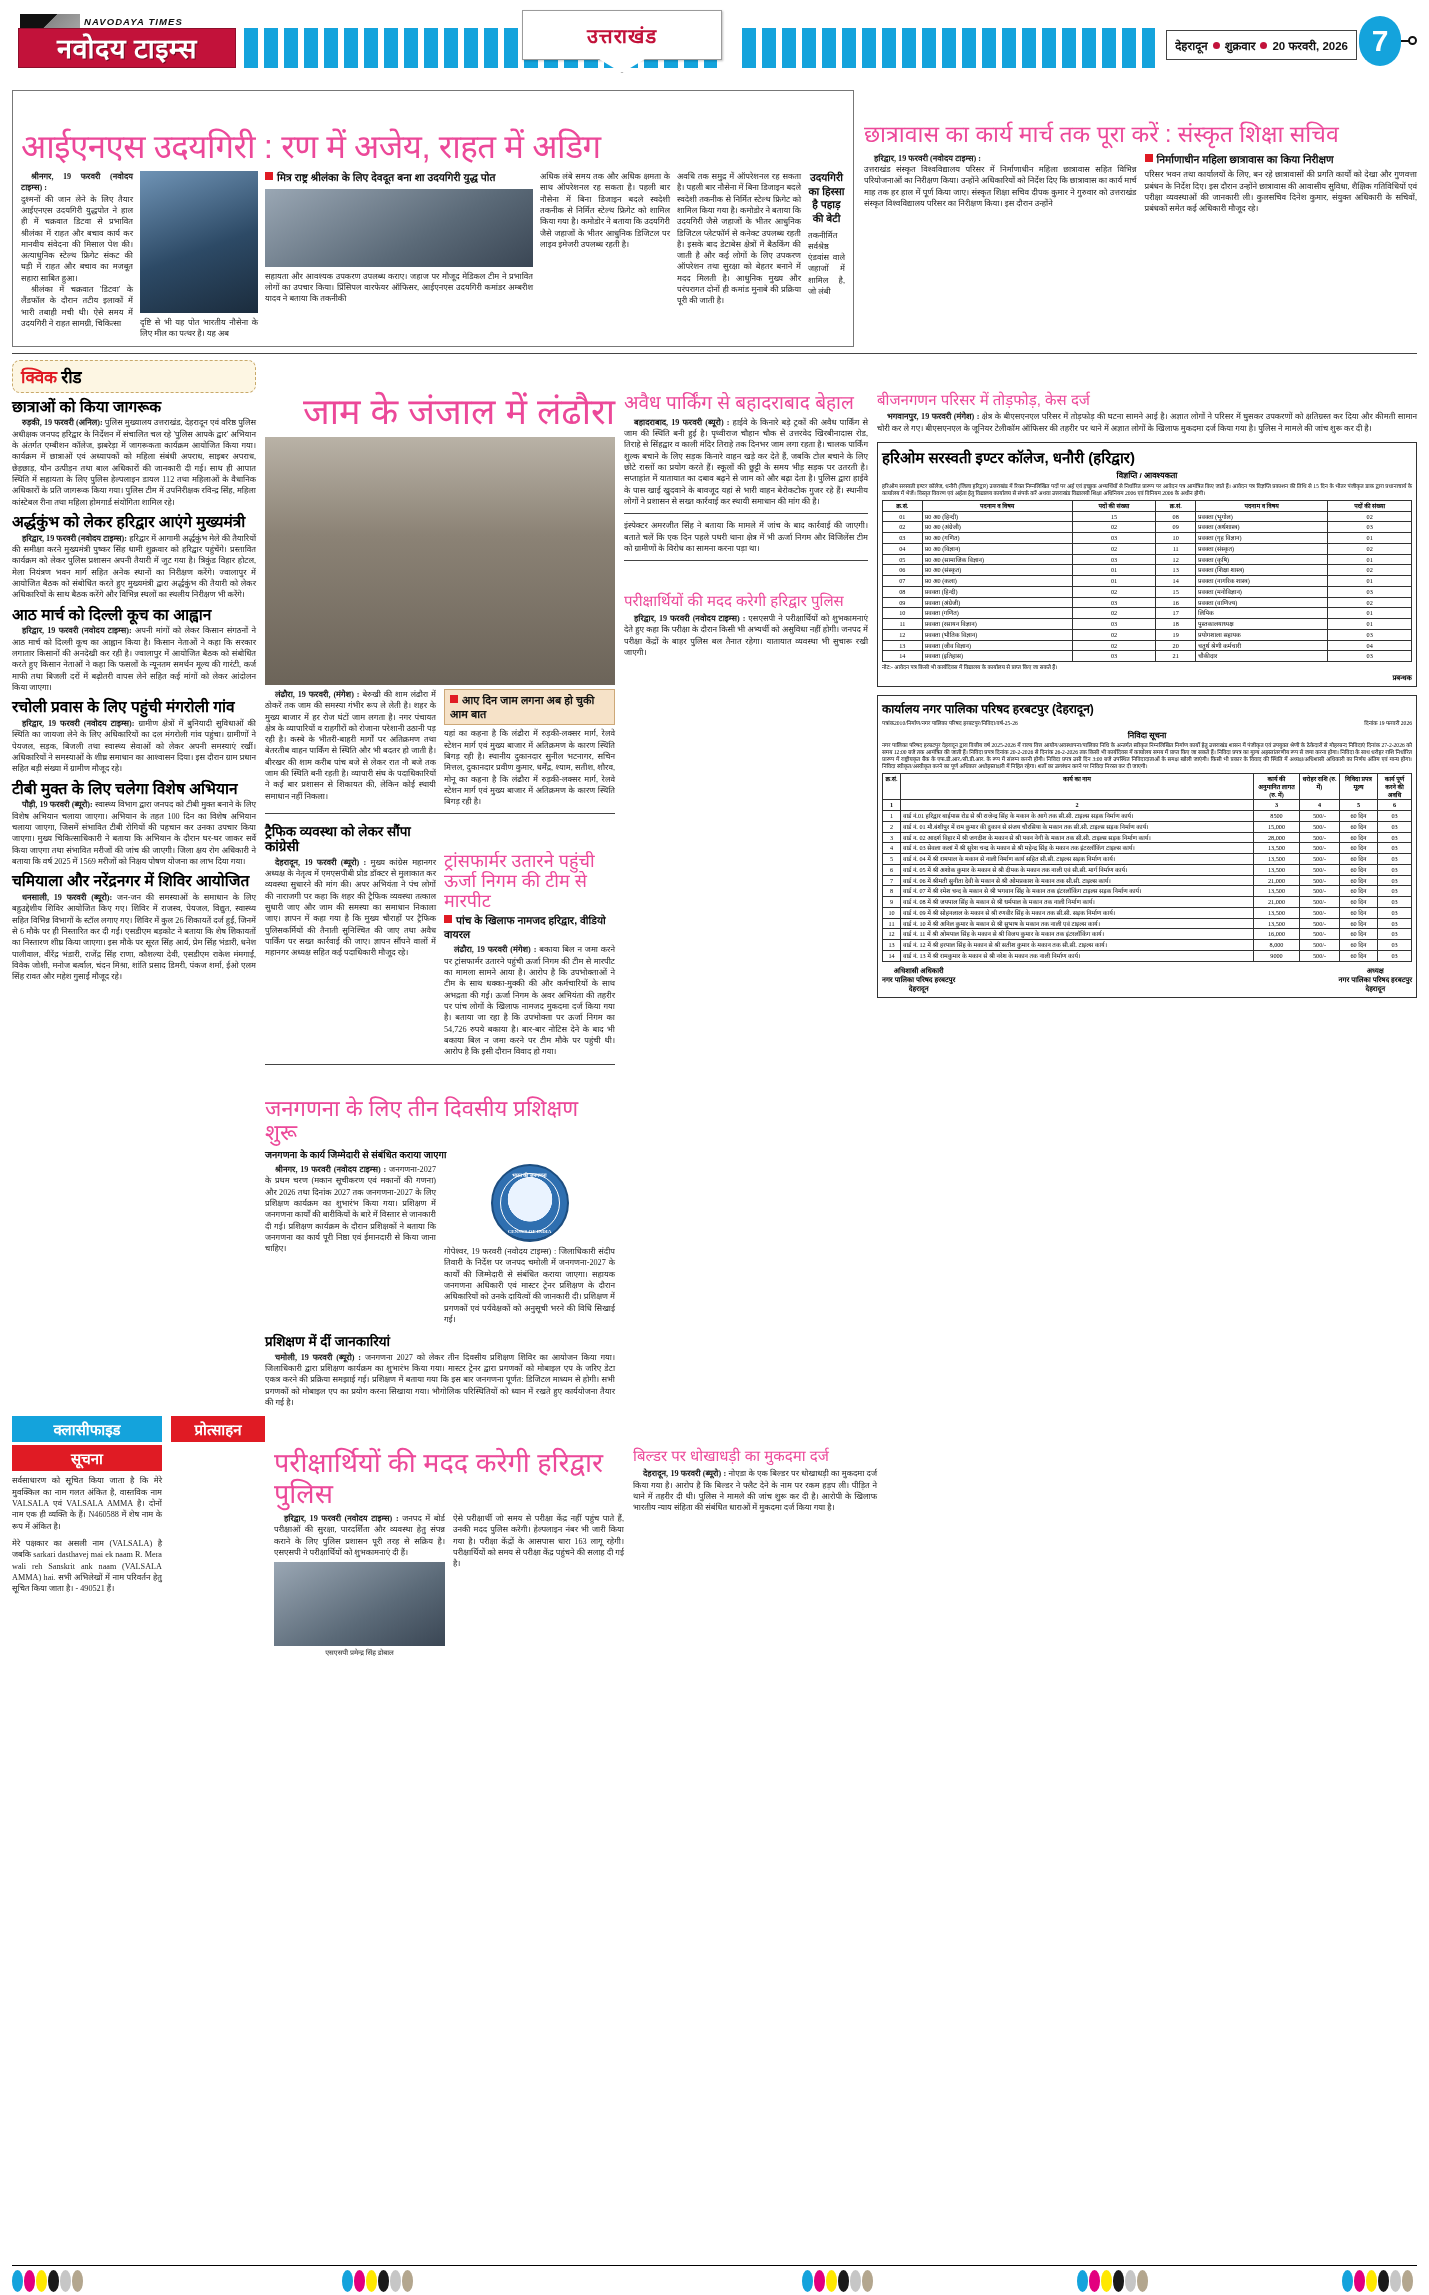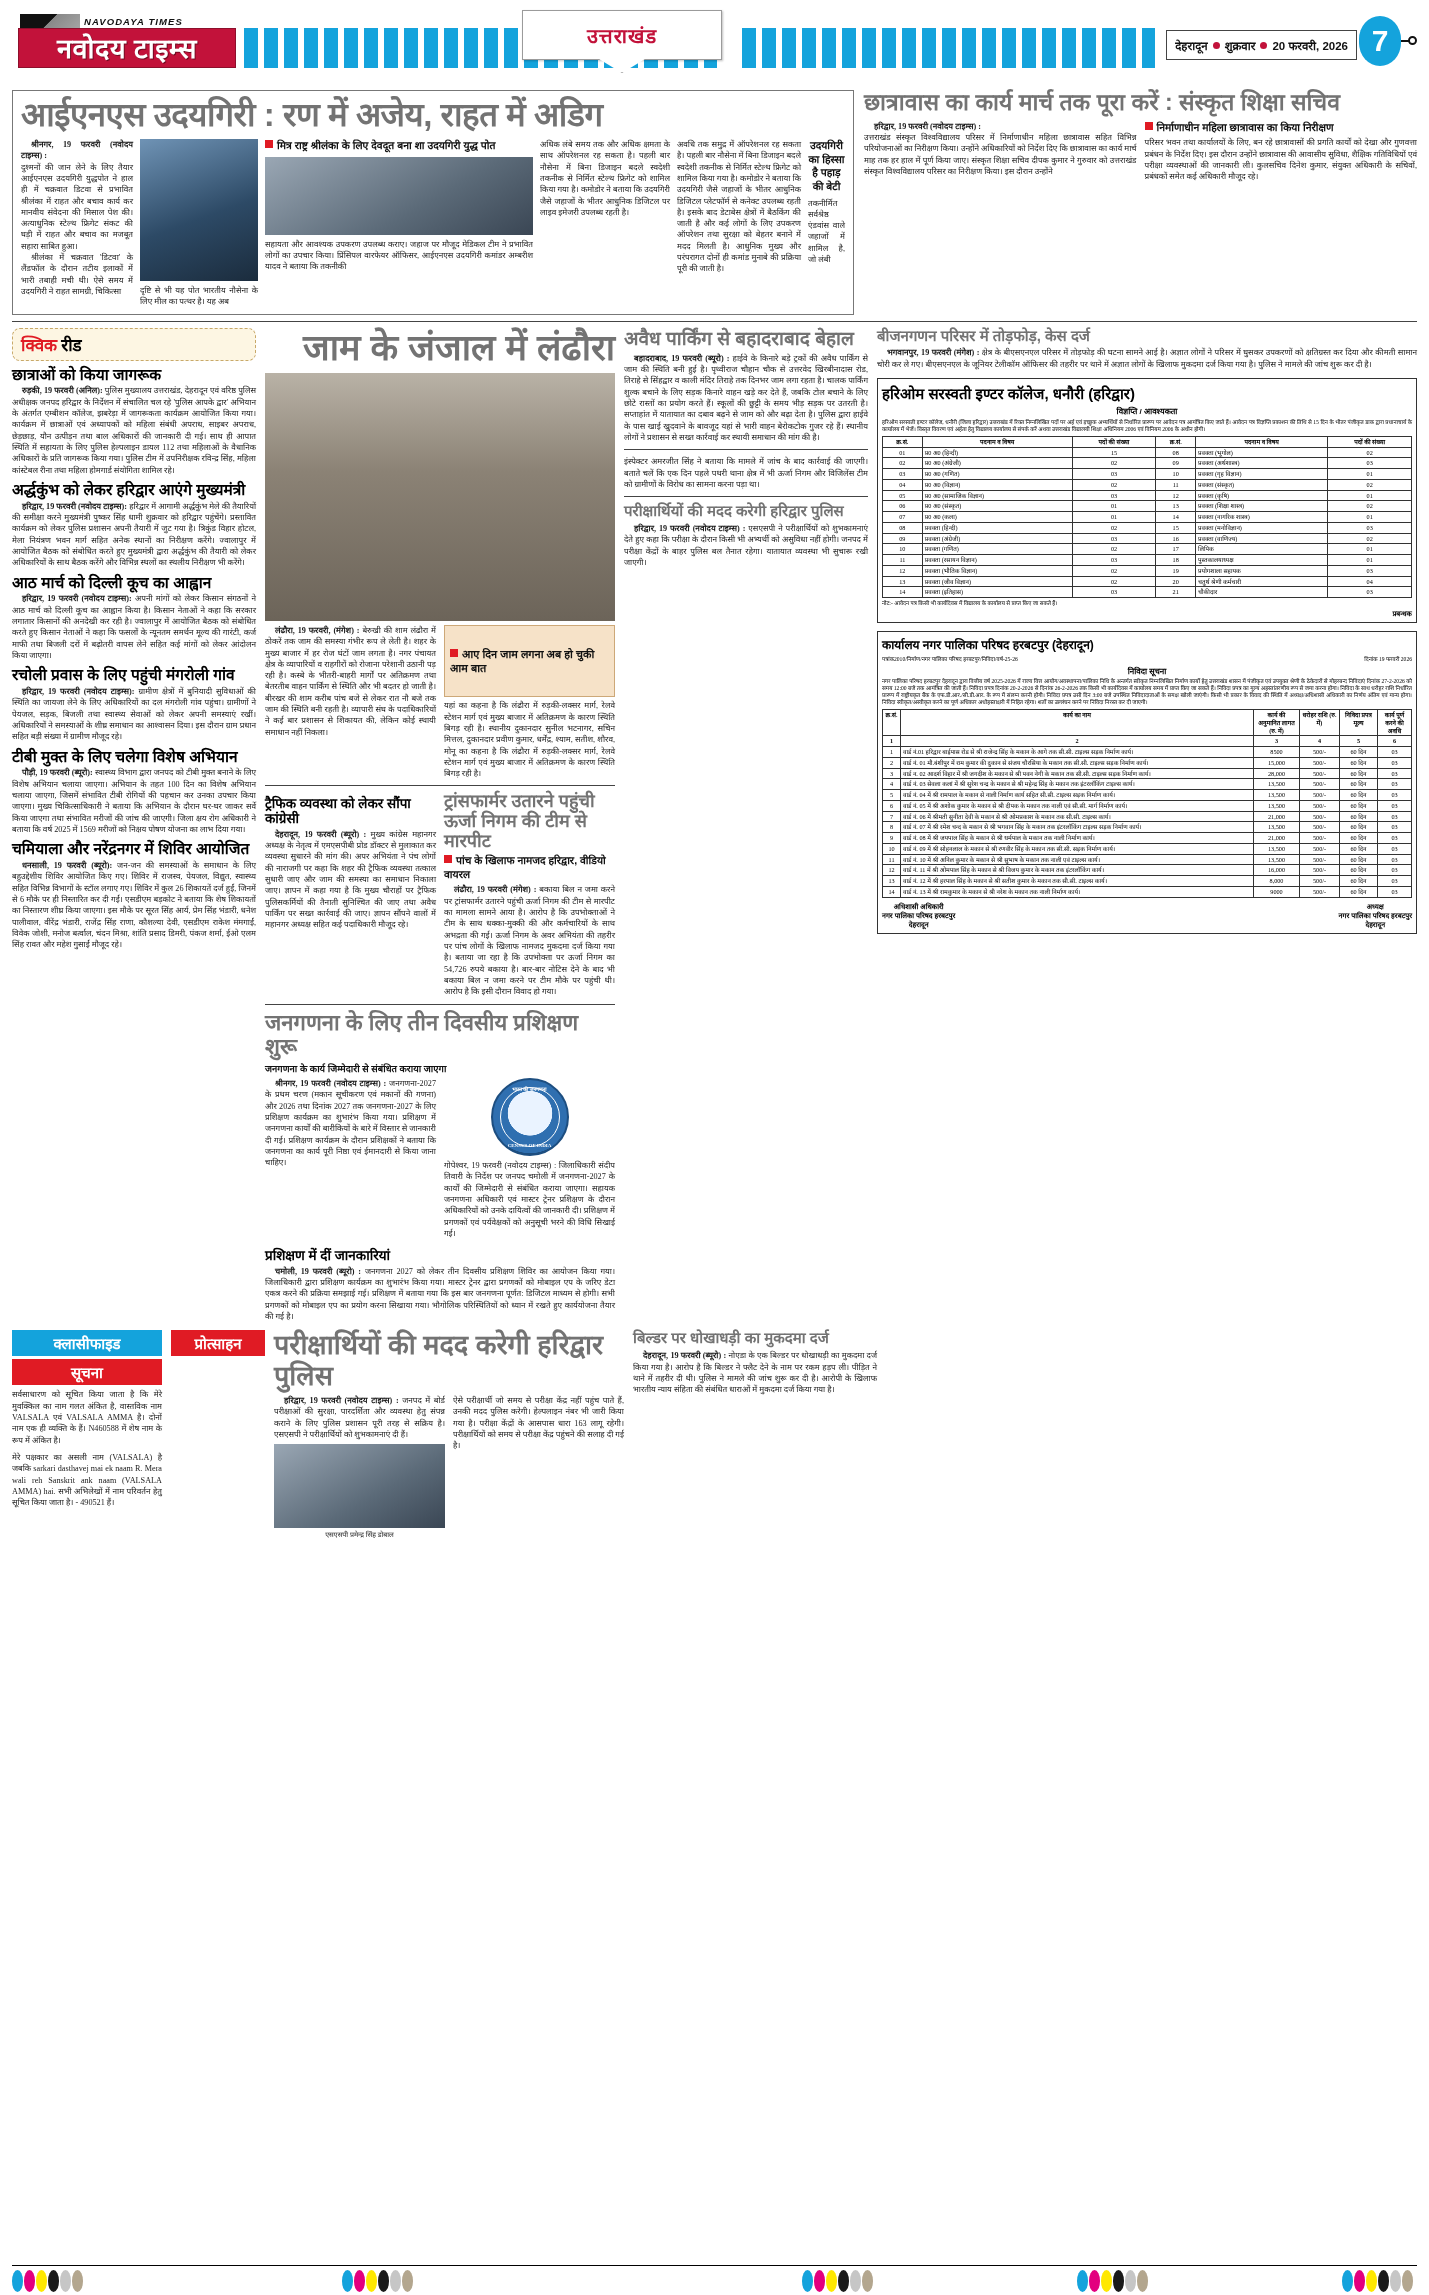--- a/index.html
+++ b/index.html
@@ -69,21 +69,21 @@
     position: absolute; right: 16px; top: 2px; width: 42px; height: 50px;
     background: #14a3dc; border-radius: 50%/46%; z-index: 5;
     color: #fff; font-family: "Liberation Sans", sans-serif; font-weight: bold;
     font-size: 30px; text-align: center; line-height: 50px;
   }
   .pin-line { position: absolute; right: 2px; top: 26px; width: 18px; height: 2px; background: #111; }
   .pin-dot  { position: absolute; right: 0px; top: 22px; width: 9px; height: 9px;
               border: 2px solid #111; border-radius: 50%; background:#fff; }
 
   
-  .hl { font-family: "Liberation Sans", sans-serif; font-weight: bold; color: #737373; line-height: 1.12; }
+  .hl { font-family: "Liberation Sans", sans-serif; font-weight: normal; color: #ec4899; line-height: 1.12; margin-top: 32px; }
   .body-txt {
     font-size: 8.2px; line-height: 1.38; color: #1a1a1a; text-align: justify;
     font-family: "Liberation Serif", serif;
   }
   .body-txt.ind { text-indent: 10px; }
   .kicker {
     font-family: "Liberation Sans", sans-serif; font-weight: bold;
     font-size: 10.5px; line-height: 1.3; color: #111;
   }
   .redsq { display:inline-block; width: 8px; height: 8px; background:#e01b24; margin-right: 4px; vertical-align: 1px;}
@@ -273,21 +273,21 @@
       <div>
         <div class="hl" style="font-size:36px; text-align:right;">जाम के जंजाल में लंढौरा</div>
         <div class="photo crowd" style="height:248px;margin:5px 0 4px;"></div>
 
         <div style="display:grid;grid-template-columns:1fr 1fr;gap:8px;">
           <div>
             <p class="body-txt ind"><b>लंढौरा, 19 फरवरी, (मंगेश) :</b>
               <span>बेरुखी की शाम लंढौरा में ठोकरें तक जाम की समस्या गंभीर रूप ले लेती है। शहर के मुख्य बाजार में हर रोज घंटों जाम लगता है। नगर पंचायत क्षेत्र के व्यापारियों व राहगीरों को रोजाना परेशानी उठानी पड़ रही है। कस्बे के भीतरी-बाहरी मार्गों पर अतिक्रमण तथा बेतरतीब वाहन पार्किंग से स्थिति और भी बदतर हो जाती है। बीरखर की शाम करीब पांच बजे से लेकर रात नौ बजे तक जाम की स्थिति बनी रहती है। व्यापारी संघ के पदाधिकारियों ने कई बार प्रशासन से शिकायत की, लेकिन कोई स्थायी समाधान नहीं निकला।</span></p>
           </div>
           <div>
-            <div style="background:#f6e2c8;border:1px solid #cda878;padding:21px 5px;">
+            <div style="background:#f6e2c8;border:1px solid #cda878;padding:3px 5px;">
               <div class="kicker" style="font-size:11px;">
                 <i class="redsq"></i><span>आए दिन जाम लगना अब हो चुकी आम बात</span>
               </div>
             </div>
             <p class="body-txt" style="margin-top:3px">यहां का कहना है कि लंढौरा में रुड़की-लक्सर मार्ग, रेलवे स्टेशन मार्ग एवं मुख्य बाजार में अतिक्रमण के कारण स्थिति बिगड़ रही है। स्थानीय दुकानदार सुनील भटनागर, सचिन मित्तल, दुकानदार प्रवीण कुमार, धर्मेंद्र, श्याम, सतीश, शौरव, मोनू का कहना है कि लंढौरा में रुड़की-लक्सर मार्ग, रेलवे स्टेशन मार्ग एवं मुख्य बाजार में अतिक्रमण के कारण स्थिति बिगड़ रही है।</p>
           </div>
         </div>
 
         <div class="rule" style="margin:5px 0;"></div>
 

